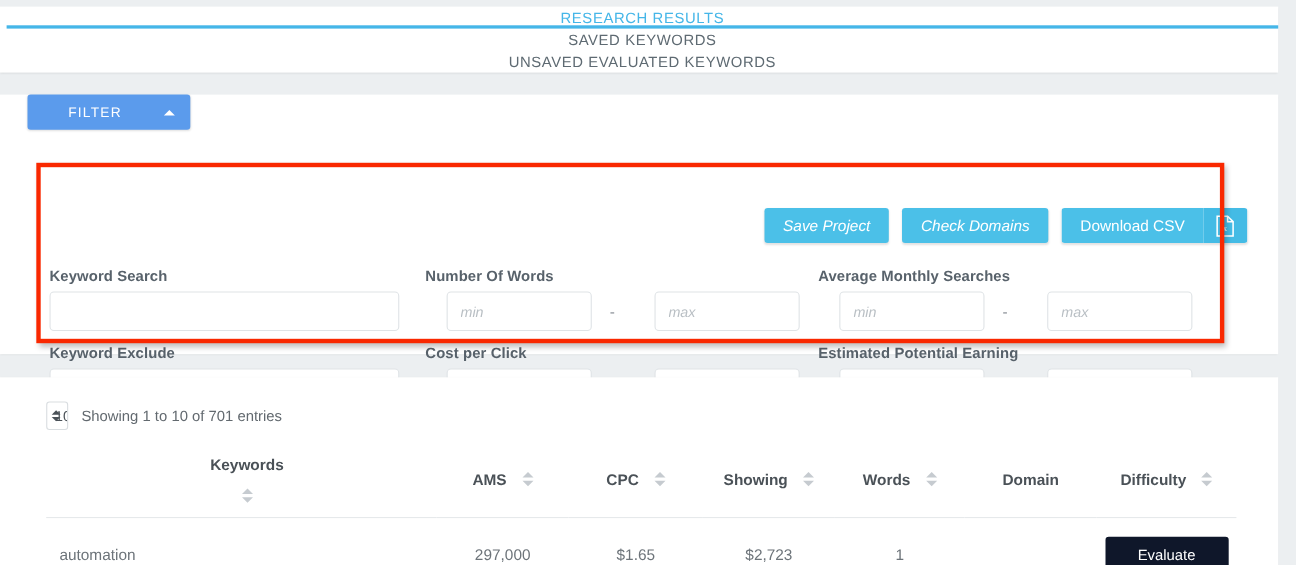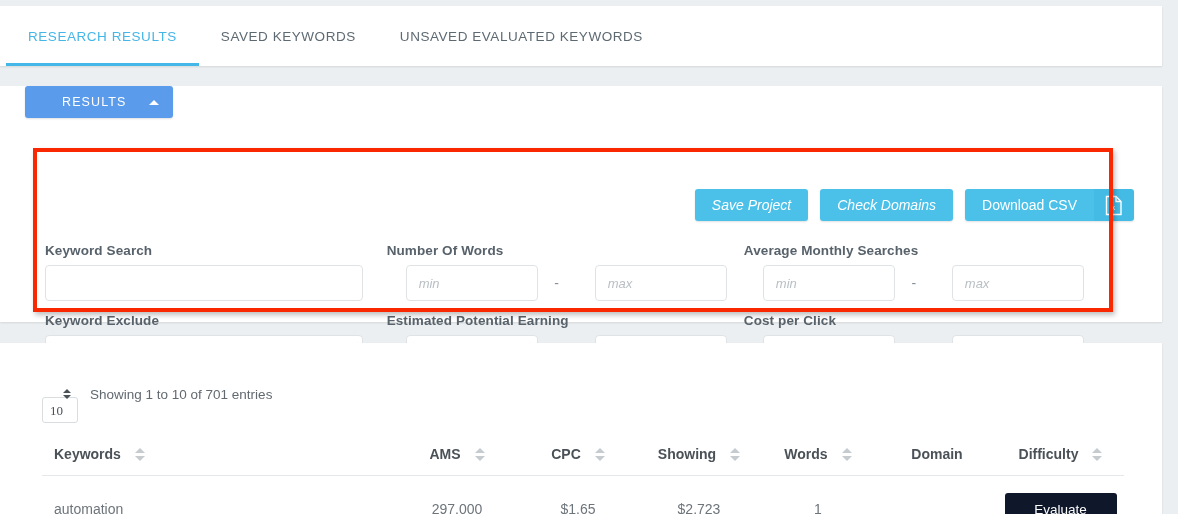--- a/index.html
+++ b/index.html
@@ -10,21 +10,21 @@
     overflow: hidden;
   }
   .page { position: relative; width: 1178px; height: 514px; background: #eceff1; }
 
   
   .tabs-card {
     position: absolute; left: 0; top: 6px; width: 1162px; height: 60px;
     background: #ffffff;
     box-shadow: 0 1px 2px rgba(0,0,0,0.10);
   }
-  .tabs-row { display: flex; align-items: stretch; height: 100%; padding-left: 6px; }
+  .tabs-row { display: flex; align-items: stretch; height: 100%; padding-left: 6px; flex-direction: column; }
   .tab {
     display: flex; align-items: center; justify-content: center;
     padding: 0 22px; height: 100%;
     font-size: 13.5px; letter-spacing: 0.55px; font-weight: 500;
     color: #5e6a72; cursor: pointer; position: relative;
     white-space: nowrap;
   }
   .tab.active { color: #45b6e8; }
   .tab.active:after {
     content: ""; position: absolute; left: 0; right: 0; bottom: 0;
@@ -112,45 +112,44 @@
   .inp-sm::placeholder { color: #b9bfc4; font-style: italic; }
   .dash { width: 38px; text-align: center; color: #8a9097; font-size: 14px; }
 
   
   .table-card {
     position: absolute; left: 0; top: 343px; width: 1162px; height: 180px;
     background: #ffffff; box-shadow: 0 1px 2px rgba(0,0,0,0.10);
   }
   .table-top { display: flex; align-items: center; padding: 22px 0 0 42px; }
   .len-select {
-    width: 36px; height: 26px; border: 1px solid #d9dde0; border-radius: 3px;
+    width: 20px; height: 26px; border: 1px solid #d9dde0; border-radius: 3px;
     background: #fff; font-size: 13px; color: #4a5157; padding-left: 7px;
-    font-family: Liberation Serif, serif;
+    font-family: Liberation Sans, sans-serif;
     -webkit-appearance: none; appearance: none; cursor: pointer;
     position: relative;
-    margin-top: 32px;
   }
   .select-wrap { position: relative; display: inline-block; }
   .select-arrows {
     position: absolute; right: 7px; top: 50%; transform: translateY(-50%);
     display: flex; flex-direction: column; gap: 2px; pointer-events: none;
   }
   .tri-up { width:0;height:0;border-left:4px solid transparent;border-right:4px solid transparent;border-bottom:4px solid #4a5157; }
   .tri-dn { width:0;height:0;border-left:4px solid transparent;border-right:4px solid transparent;border-top:4px solid #4a5157; }
   .showing { margin-left: 12px; font-size: 13.5px; color: #62696f; }
 
   table { width: 1082px; margin-left: 42px; margin-top: 14px; border-collapse: collapse; table-layout: fixed; }
   th {
     font-size: 14px; font-weight: bold; color: #4a5157;
     padding: 9px 0 13px 0; border-bottom: 1px solid #e6e9eb;
     text-align: center; vertical-align: middle; white-space: nowrap;
   }
   th.kw { text-align: left; padding-left: 12px; }
   .th-inner { display: flex; align-items: center; justify-content: center; gap: 14px; }
-  .th-inner.left { justify-content: flex-start; padding-right: 2px; }
+  .th-inner.left { justify-content: center; padding-right: 2px; flex-direction: column; }
   .sorter { display: inline-flex; flex-direction: column; gap: 3px; }
   .s-up { width:0;height:0;border-left:5px solid transparent;border-right:5px solid transparent;border-bottom:5px solid #c6cbd0; }
   .s-dn { width:0;height:0;border-left:5px solid transparent;border-right:5px solid transparent;border-top:5px solid #c6cbd0; }
   td {
     font-size: 14px; color: #6d747a; padding: 17px 0; text-align: center;
     border-bottom: 1px solid #eceef0; white-space: nowrap;
   }
   td.kw { text-align: left; padding-left: 12px; }
   .btn-eval {
     background: #0f172a; border: none; border-radius: 3px; color: #fff;
@@ -180,21 +179,21 @@
       </div>
       <div class="tab">
         <span>UNSAVED EVALUATED KEYWORDS</span>
       </div>
     </div>
   </div>
 
   <div class="filter-card">
 
     <button class="btn-filter">
-      <span>RESULTS</span>
+      <span>FILTER</span>
       <span class="caret-up"></span>
     </button>
 
     <div class="right-btns">
       <button class="btn-cyan">
         <span>Save Project</span>
       </button>
       <button class="btn-cyan">
         <span>Check Domains</span>
       </button>
@@ -240,30 +239,30 @@
       </div>
 
       <div class="field-row">
 
         <div class="fgroup">
           <div class="flabel">Keyword Exclude</div>
           <input class="inp" type="text" value="" placeholder="" style="">
         </div>
 
         <div class="fgroup col2">
-          <div class="flabel">Estimated Potential Earning</div>
+          <div class="flabel">Cost per Click</div>
           <div class="range">
             <input class="inp-sm" type="text" value="" placeholder="min" style="">
             <span class="dash">-</span>
             <input class="inp-sm" type="text" value="" placeholder="max" style="">
           </div>
         </div>
 
         <div class="fgroup col2">
-          <div class="flabel">Cost per Click</div>
+          <div class="flabel">Estimated Potential Earning</div>
           <div class="range">
             <input class="inp-sm" type="text" value="" placeholder="min" style="">
             <span class="dash">-</span>
             <input class="inp-sm" type="text" value="" placeholder="max" style="">
           </div>
         </div>
       </div>
     </div>
   </div>
 

